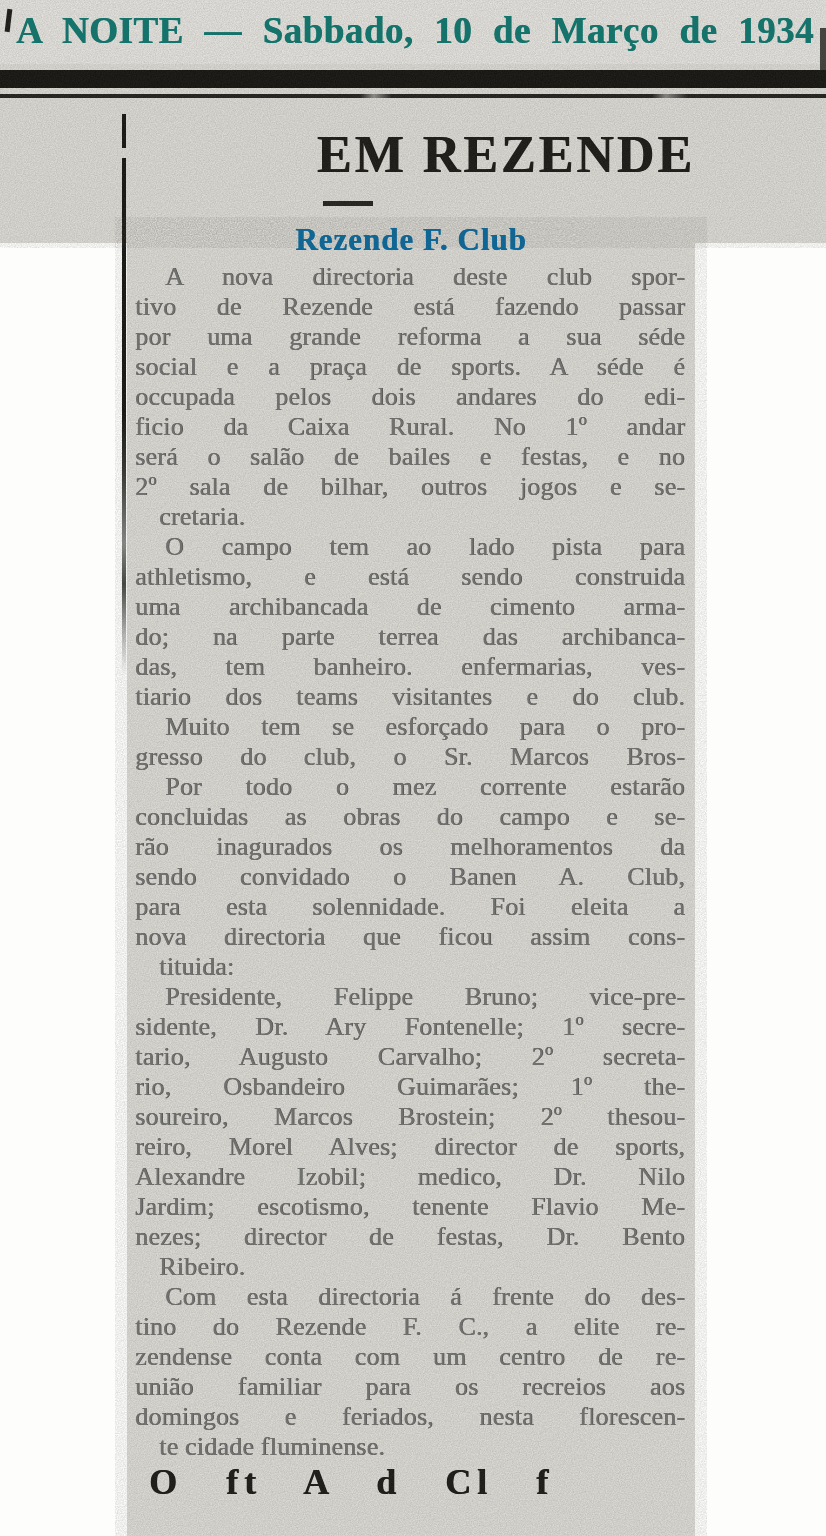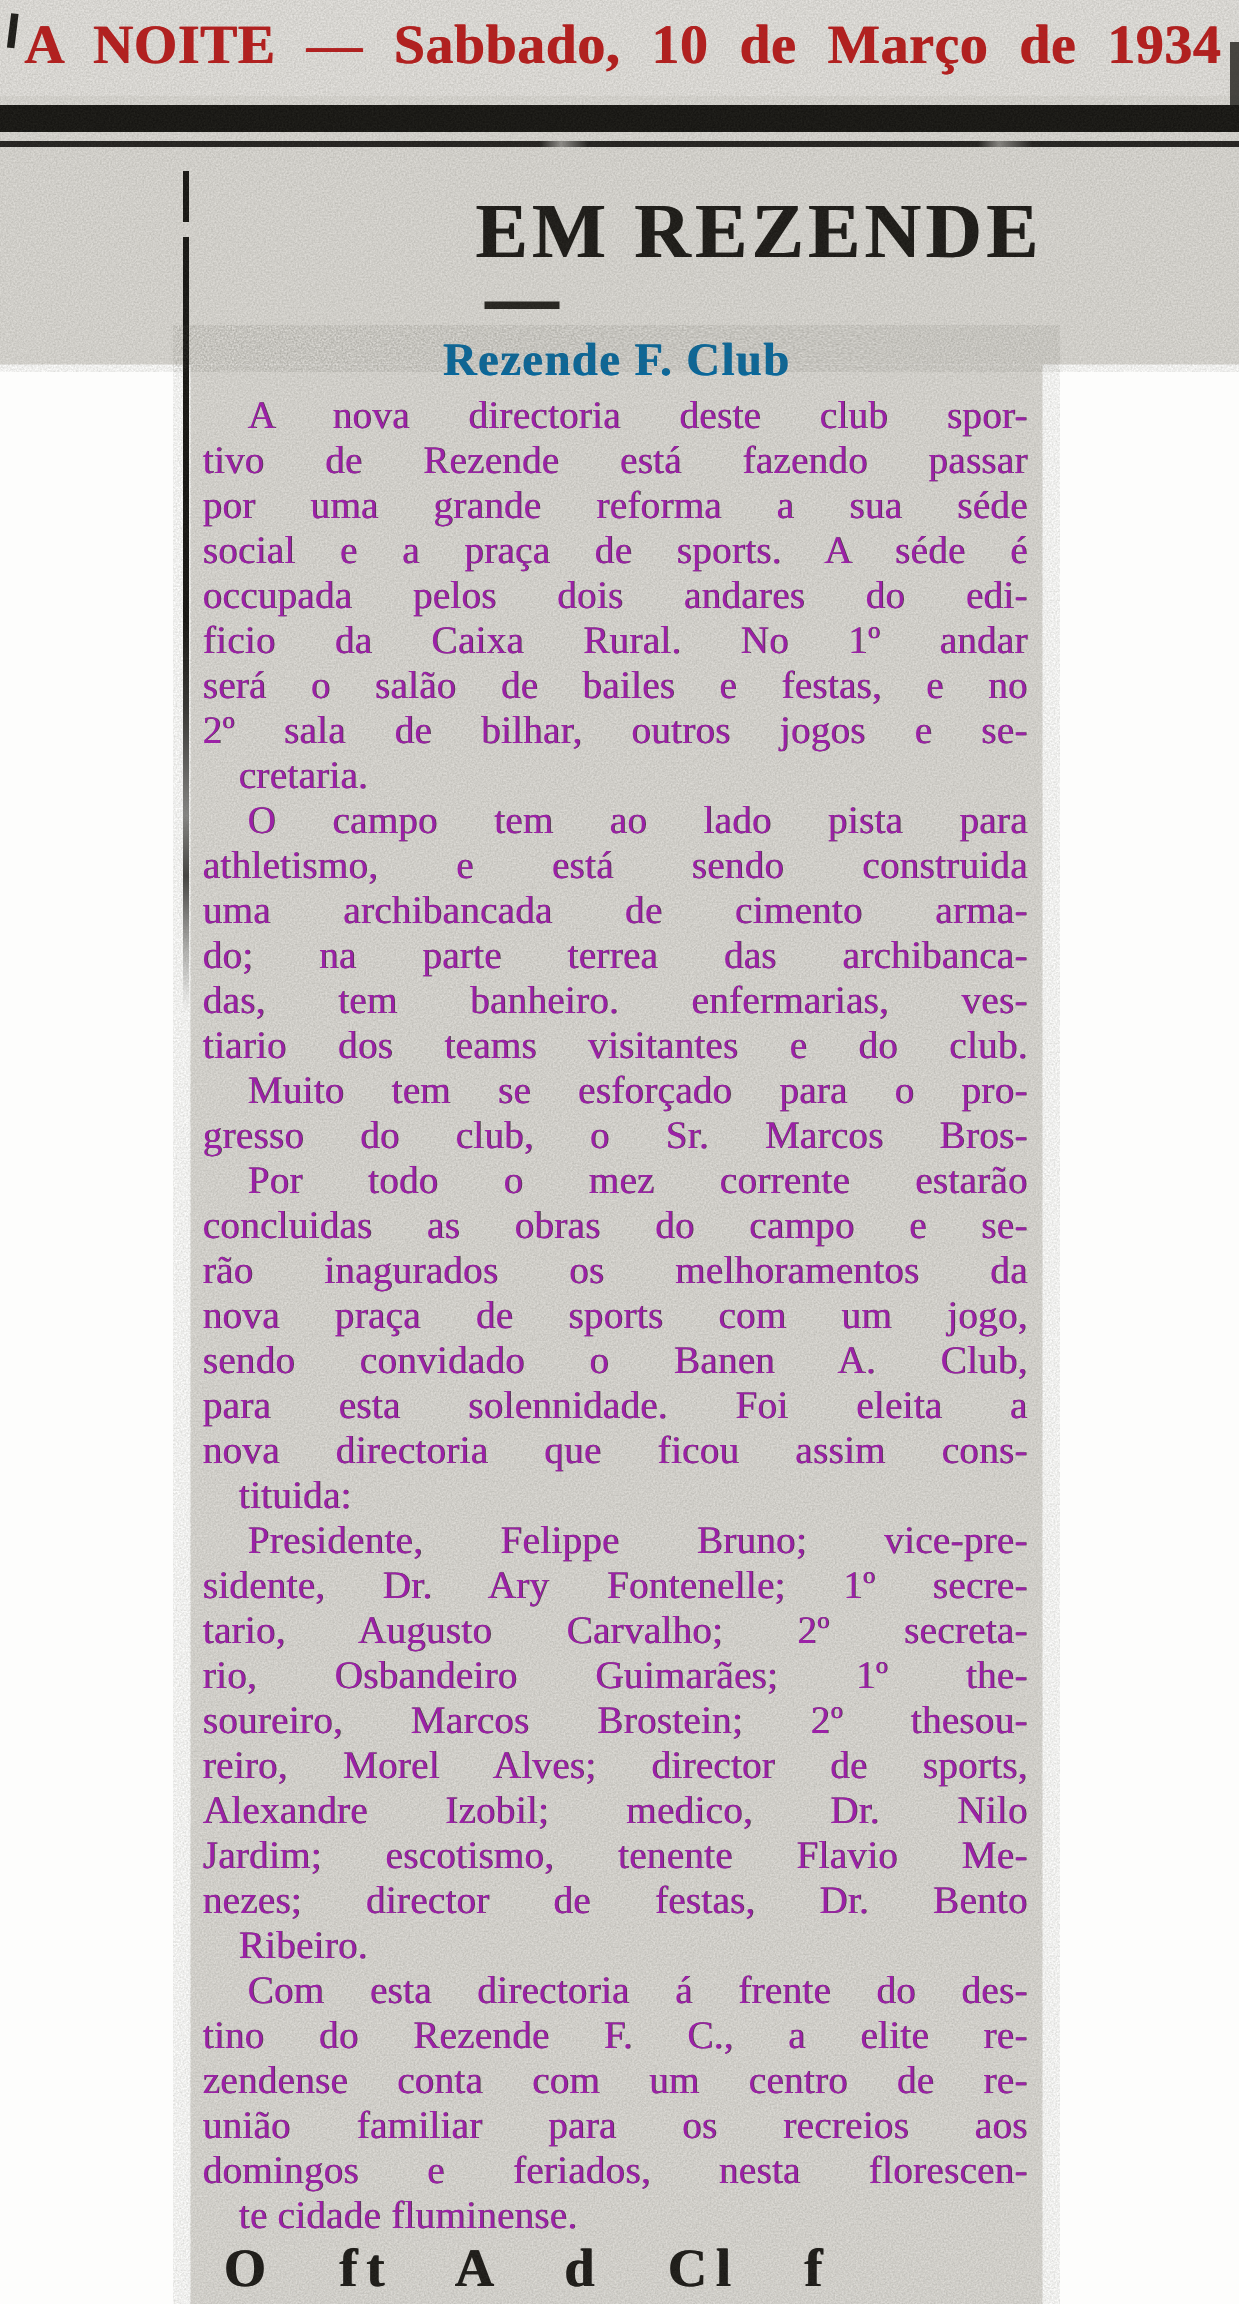--- a/index.html
+++ b/index.html
@@ -7,21 +7,21 @@
     position: relative; width: 826px; height: 1536px; overflow: hidden;
     background: #fdfdfc; font-family: "Liberation Serif", serif; color: #23211d;
   }
   .paper-top { position: absolute; left: 0; top: 0; width: 826px; height: 243px; background: #dbd9d4; }
   .band { position: absolute; left: 0; top: 0; width: 826px; height: 64px; background: #e3e1dd; }
   .paper-col { position: absolute; left: 127px; top: 243px; width: 568px; height: 1293px; background: #dbd9d4; }
   .masthead {
     position: absolute; left: 0; top: 0; width: 826px; box-sizing: border-box;
     padding: 8px 12px 0 16px; font-weight: bold; font-size: 37px; line-height: 46px;
     text-align: justify; text-align-last: justify; word-spacing: 4px; letter-spacing: 0.5px;
-    color: #b91c1c; text-shadow: 0.6px 0 currentColor;
+    color: #0f766e; text-shadow: 0.6px 0 currentColor;
   }
   .artifact { position: absolute; left: 6px; top: 9px; width: 5px; height: 23px; background: #1c1b18; transform: rotate(7deg); }
   .artifact-r { position: absolute; left: 820px; top: 28px; width: 6px; height: 44px; background: rgba(28,26,22,0.8); }
   .rule-thick { position: absolute; left: 0; top: 70px; width: 826px; height: 18px; background: #161512; }
   .rule-thin {
     position: absolute; left: 0; top: 94px; width: 826px; height: 4px;
     background: linear-gradient(90deg, #242220 0, #242220 360px, rgba(36,34,32,.4) 374px,
       #242220 392px, #242220 652px, rgba(36,34,32,.45) 666px, #242220 688px, #242220 100%);
   }
   .col-rule {
@@ -37,21 +37,21 @@
     text-align: right; letter-spacing: 3px; color: #1c1a17; text-shadow: 0.6px 0 currentColor;
   }
   .dash { width: 50px; height: 5px; background: #26241f; margin: 15px 0 0 196px; }
   .subhead {
     margin: 14px 0 0 0; font-size: 31px; line-height: 40px; font-weight: bold;
     text-align: center; letter-spacing: 1px; color: #0369a1; text-shadow: 0.5px 0 currentColor;
   }
   .body { margin-top: 2px; padding: 0 10px 0 8px; }
   .ln {
     height: 30px; line-height: 30px; font-size: 26px; letter-spacing: 0.2px;
-    text-align: justify; text-align-last: justify; color: #a21caf;
+    text-align: justify; text-align-last: justify; color: #737373;
     text-shadow: 0.5px 0 rgba(30,28,24,0.8);
   }
   .ln.first { text-indent: 30px; }
   .ln.end { text-align-last: left; margin-left: 24px; }
   .cropped {
     margin: 0; padding-left: 22px; font-size: 36px; font-weight: bold; line-height: 40px;
     letter-spacing: 6px; word-spacing: 28px; color: #1c1a17; text-shadow: 0.6px 0 currentColor;
     white-space: nowrap; overflow: hidden;
   }
   .grain { position: absolute; left: 0; top: 0; pointer-events: none; }
@@ -90,21 +90,20 @@
         <div class="ln">athletismo, e está sendo construida</div>
         <div class="ln">uma archibancada de cimento arma-</div>
         <div class="ln">do; na parte terrea das archibanca-</div>
         <div class="ln">das, tem banheiro. enfermarias, ves-</div>
         <div class="ln">tiario dos teams visitantes e do club.</div>
         <div class="ln first">Muito tem se esforçado para o pro-</div>
         <div class="ln">gresso do club, o Sr. Marcos Bros-</div>
         <div class="ln first">Por todo o mez corrente estarão</div>
         <div class="ln">concluidas as obras do campo e se-</div>
         <div class="ln">rão inagurados os melhoramentos da</div>
-        <div class="ln">nova praça de sports com um jogo,</div>
         <div class="ln">sendo convidado o Banen A. Club,</div>
         <div class="ln">para esta solennidade. Foi eleita a</div>
         <div class="ln">nova directoria que ficou assim cons-</div>
         <div class="ln end">tituida:</div>
         <div class="ln first">Presidente, Felippe Bruno; vice-pre-</div>
         <div class="ln">sidente, Dr. Ary Fontenelle; 1º secre-</div>
         <div class="ln">tario, Augusto Carvalho; 2º secreta-</div>
         <div class="ln">rio, Osbandeiro Guimarães; 1º the-</div>
         <div class="ln">soureiro, Marcos Brostein; 2º thesou-</div>
         <div class="ln">reiro, Morel Alves; director de sports,</div>

